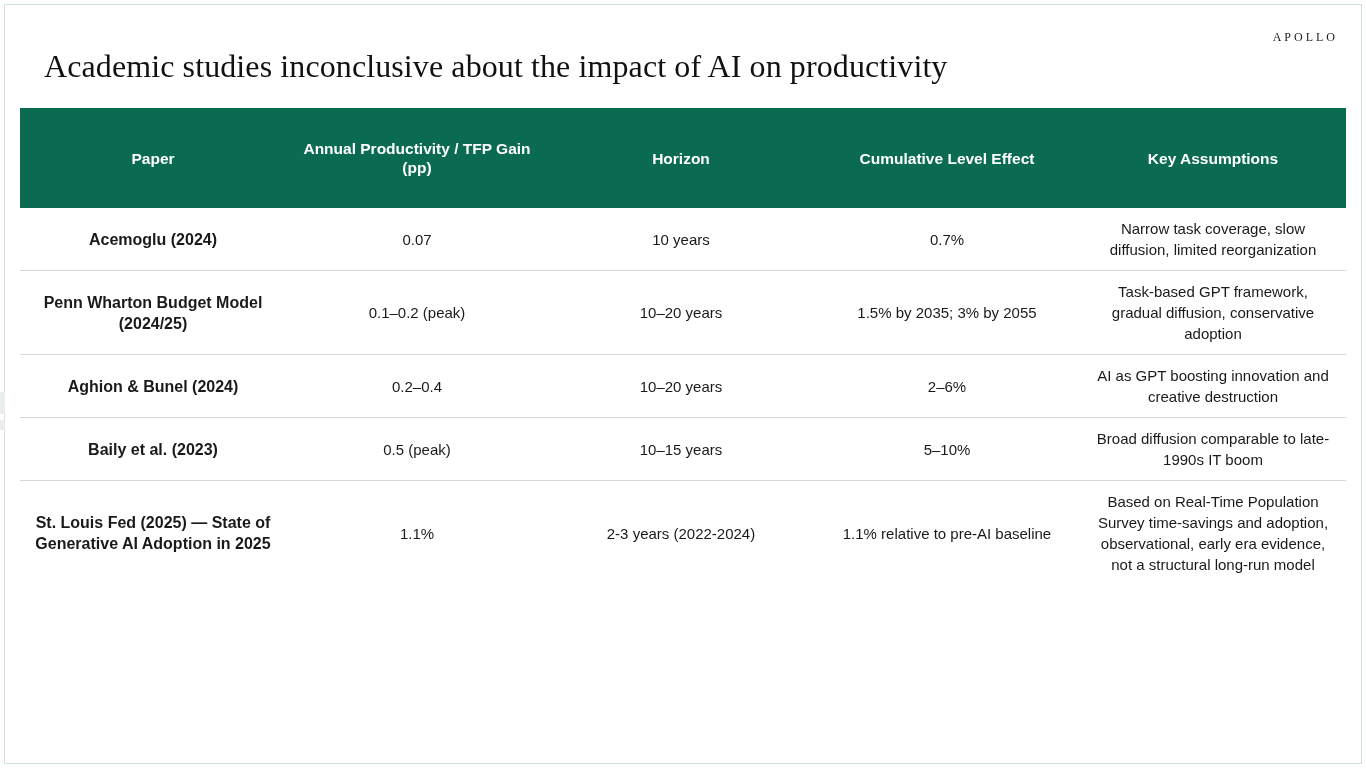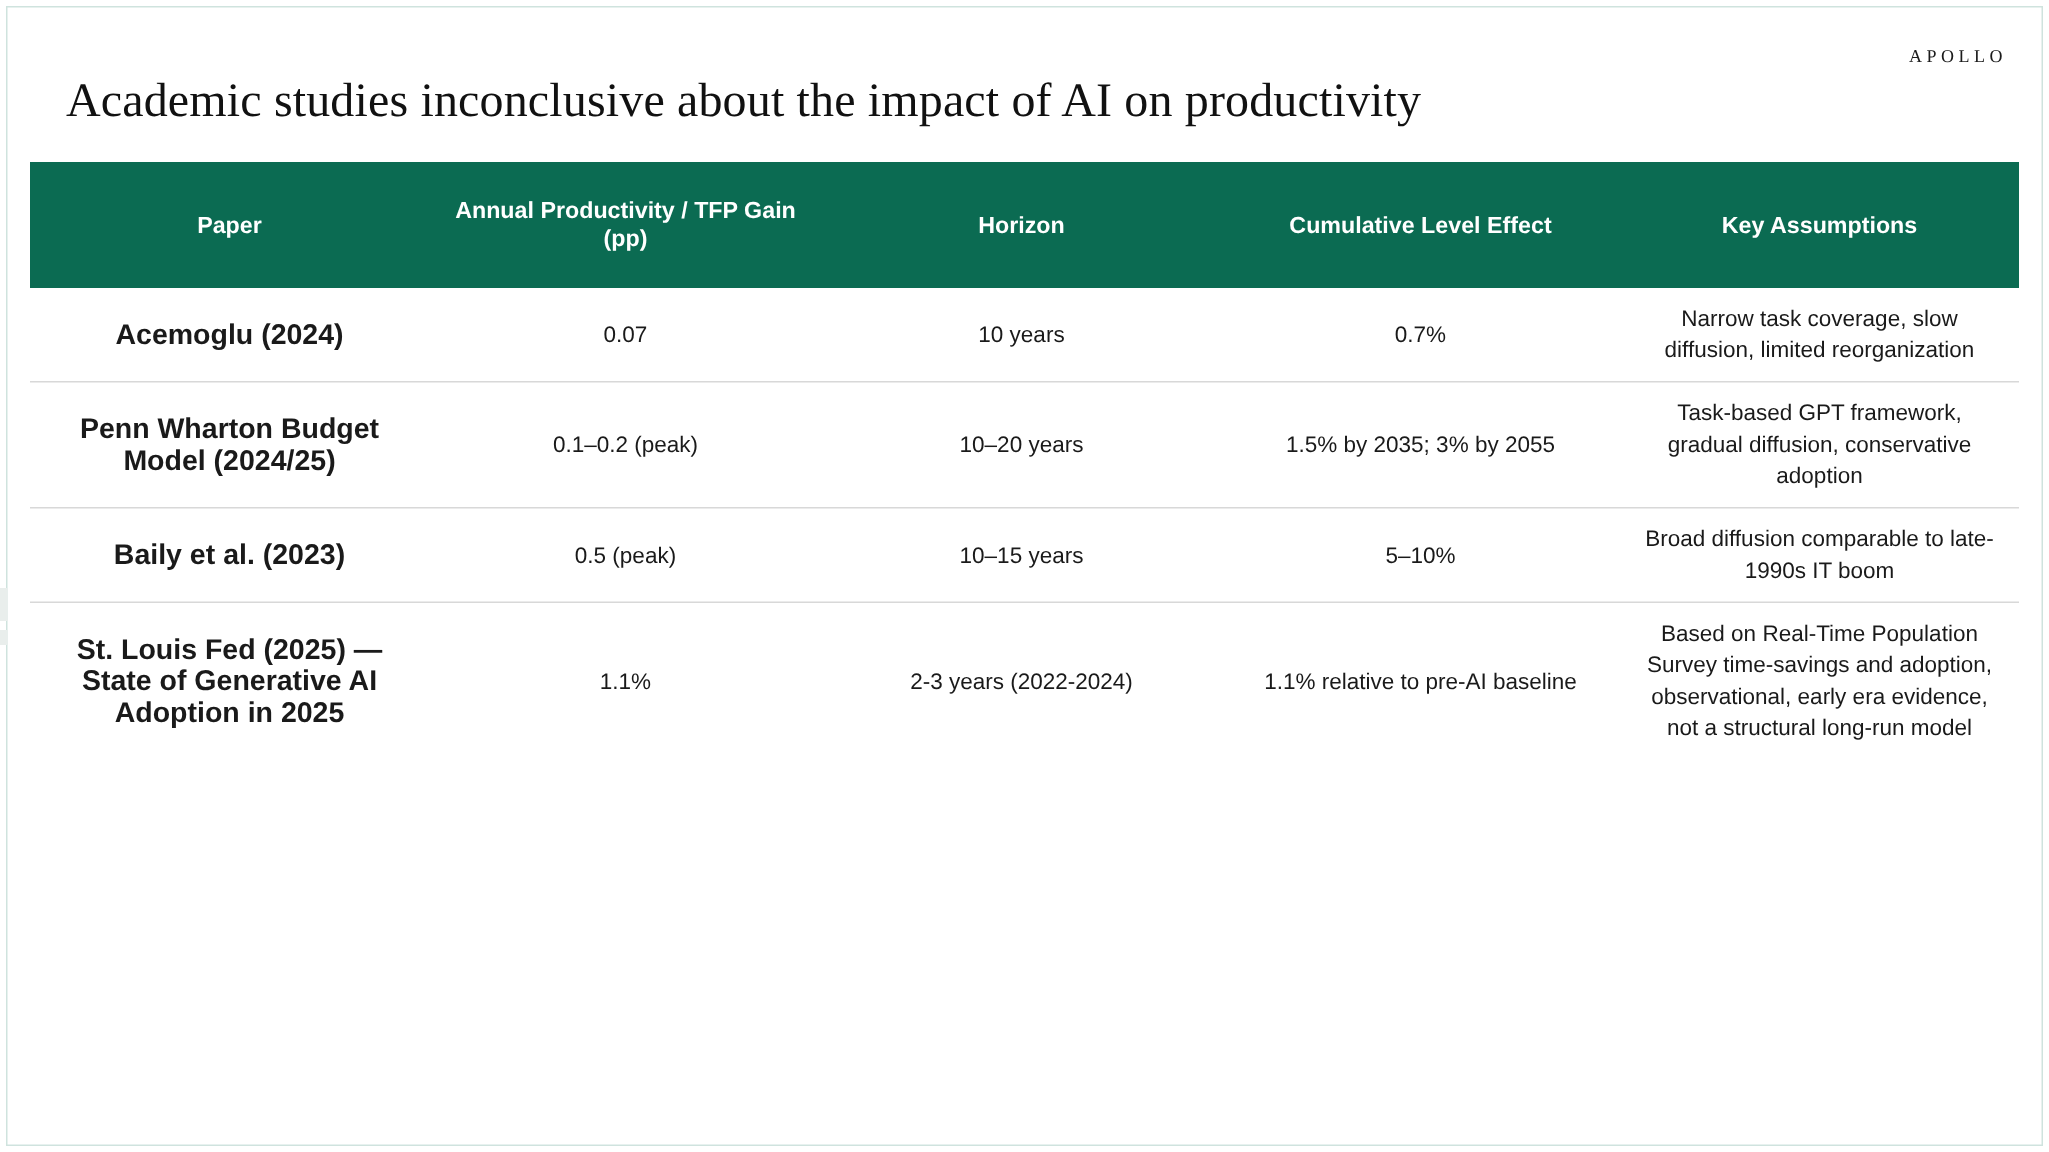--- a/index.html
+++ b/index.html
@@ -71,35 +71,35 @@
     color: #ffffff;
     font-size: 15.5px;
     font-weight: bold;
     text-align: center;
     vertical-align: middle;
     padding: 14px 10px;
     line-height: 19px;
     border: none;
   }
   thead tr {
-    height: 84px;
+    height: 100px;
   }
   table.data tbody td {
     font-size: 15px;
     color: #1a1a1a;
     text-align: center;
     vertical-align: middle;
     padding: 10px 12px;
     line-height: 21px;
     border-bottom: 1px solid #d8d8d8;
     background: #ffffff;
   }
   table.data tbody td.paper {
     font-weight: bold;
-    font-size: 19px;
+    font-size: 16px;
   }
   table.data tbody tr:last-child td {
     border-bottom: none;
     margin-top: 36px;
   }
   
   col.c0 { width: 266px; }
   col.c1 { width: 262px; }
   col.c2 { width: 266px; }
   col.c3 { width: 266px; }
@@ -155,20 +155,27 @@
           <td>Narrow task coverage, slow diffusion, limited reorganization</td>
         </tr>
         <tr>
           <td class="paper">Penn Wharton Budget Model (2024/25)</td>
           <td>0.1–0.2 (peak)</td>
           <td>10–20 years</td>
           <td>1.5% by 2035; 3% by 2055</td>
           <td>Task-based GPT framework, gradual diffusion, conservative adoption</td>
         </tr>
         <tr>
+          <td class="paper">Aghion &amp; Bunel (2024)</td>
+          <td>0.2–0.4</td>
+          <td>10–20 years</td>
+          <td>2–6%</td>
+          <td>AI as GPT boosting innovation and creative destruction</td>
+        </tr>
+        <tr>
           <td class="paper">Baily et al. (2023)</td>
           <td>0.5 (peak)</td>
           <td>10–15 years</td>
           <td>5–10%</td>
           <td>Broad diffusion comparable to late-1990s IT boom</td>
         </tr>
         <tr>
           <td class="paper">St. Louis Fed (2025) — State of Generative AI Adoption in 2025</td>
           <td>1.1%</td>
           <td>2-3 years (2022-2024)</td>

